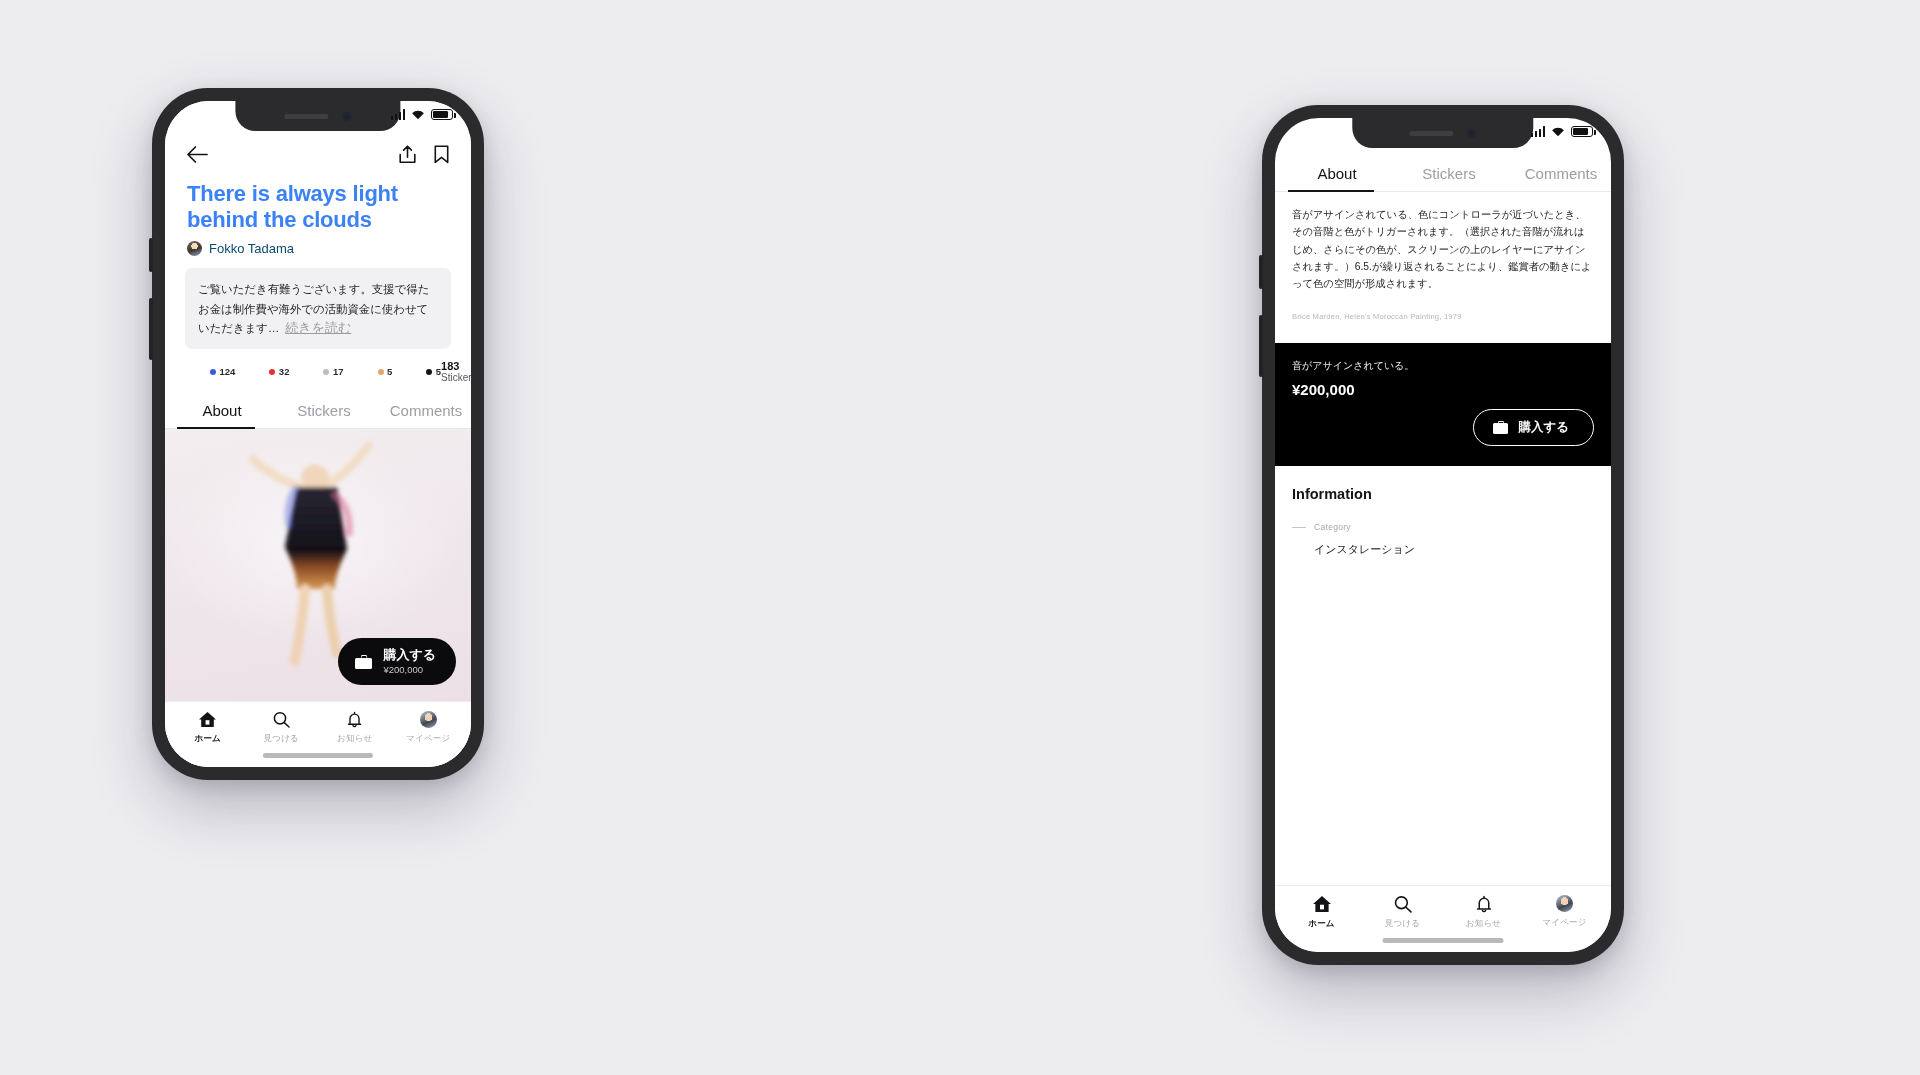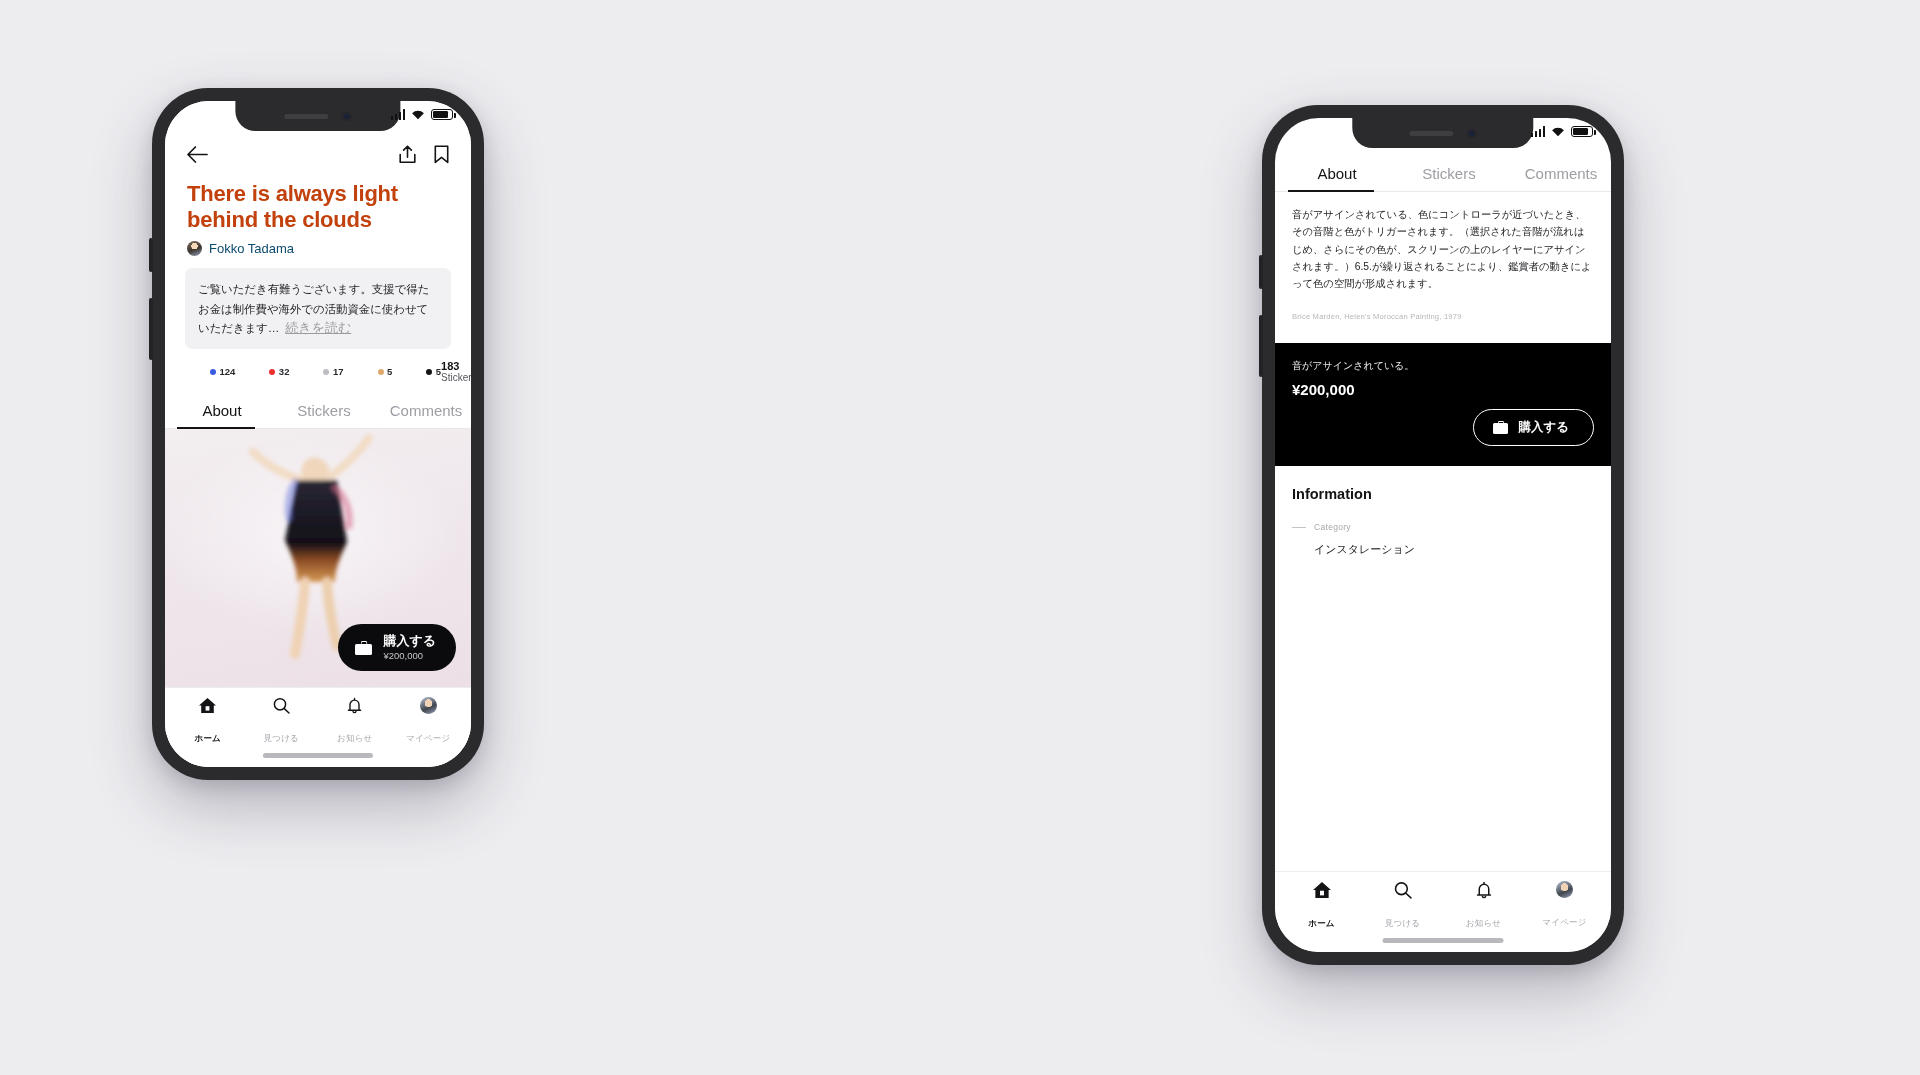--- a/index.html
+++ b/index.html
@@ -59,21 +59,21 @@
     width:36%; height:5px; border-radius:3px; background:#b9b9bd; z-index:45;
   }
 
   
   .app { position:absolute; inset:0; display:flex; flex-direction:column; background:#fff; }
   .topbar { display:flex; align-items:center; justify-content:space-between;
             padding: 42px 22px 0 22px; height:68px; flex:0 0 auto; }
   .ico { cursor:pointer; }
   .topbar-right { display:flex; gap:18px; align-items:center; }
 
-  .title { padding: 12px 22px 0 22px; font-weight:700; line-height:1.16; color:#c2410c; letter-spacing:-.2px;}
+  .title { padding: 12px 22px 0 22px; font-weight:700; line-height:1.16; color:#3b82f6; letter-spacing:-.2px;}
   .byline { padding: 9px 22px 0 22px; display:flex; align-items:center; gap:7px; }
   .avatar {
     width:15px; height:15px; border-radius:50%; flex:0 0 auto;
     background: radial-gradient(circle at 50% 34%, #f5d9b8 0 26%, transparent 27%),
                 linear-gradient(160deg,#7d6a5c,#3d3630 55%,#9aa7bf);
   }
   .byline span { font-size:13px; color:#0c4a6e; }
 
   .descbox {
     margin: 12px 20px 0 20px; background:#f1f1f3; border-radius:7px;
@@ -130,21 +130,21 @@
   .bagicon .handle { position:absolute; left:50%; transform:translateX(-50%); top:0; width:7px; height:4px;
                      border:1.6px solid #fff; border-bottom:none; border-radius:2px 2px 0 0;}
   .plusicon { width:20px; height:20px; border-radius:50%; border:1.5px dashed #232327;
               display:flex; align-items:center; justify-content:center; flex:0 0 auto; font-size:13px; color:#232327; line-height:1;}
 
   
   .bottomnav {
     flex:0 0 auto; background:#fff; border-top:1px solid #ededf0;
     display:flex; padding: 9px 6px 22px 6px; z-index:30;
   }
-  .nav { flex:1; display:flex; flex-direction:column; align-items:center; gap:19px; }
+  .nav { flex:1; display:flex; flex-direction:column; align-items:center; gap:5px; }
   .nav .nlabel { font-size:8.5px; color:#a6a6ac; letter-spacing:.2px; }
   .nav.active .nlabel { color:#141416; font-weight:700; }
   .navavatar { width:17px; height:17px; border-radius:50%;
     background: radial-gradient(circle at 50% 36%, #efd3b4 0 28%, transparent 29%),
                 linear-gradient(155deg,#b9c6da,#42474f 60%,#96a6c2); }
 
   
   .p3 { display:flex; flex-direction:column; height:100%; background:#fff; }
   .p3-tabs { display:flex; margin-top:40px; border-bottom:1px solid #e9e9ec; flex:0 0 auto;}
   .p3-body { flex:1 1 auto; overflow:hidden; }

